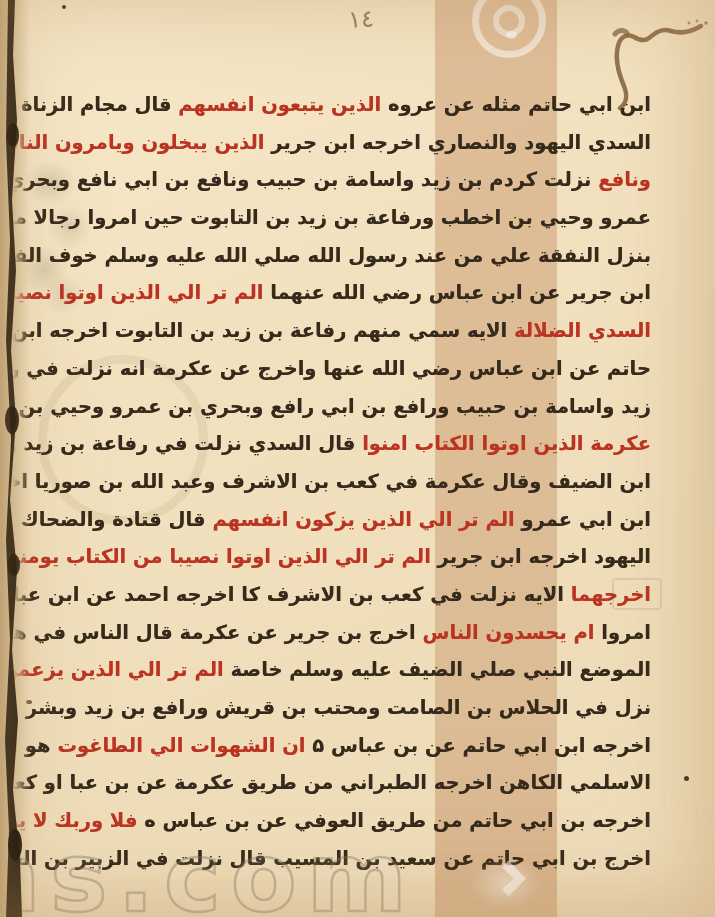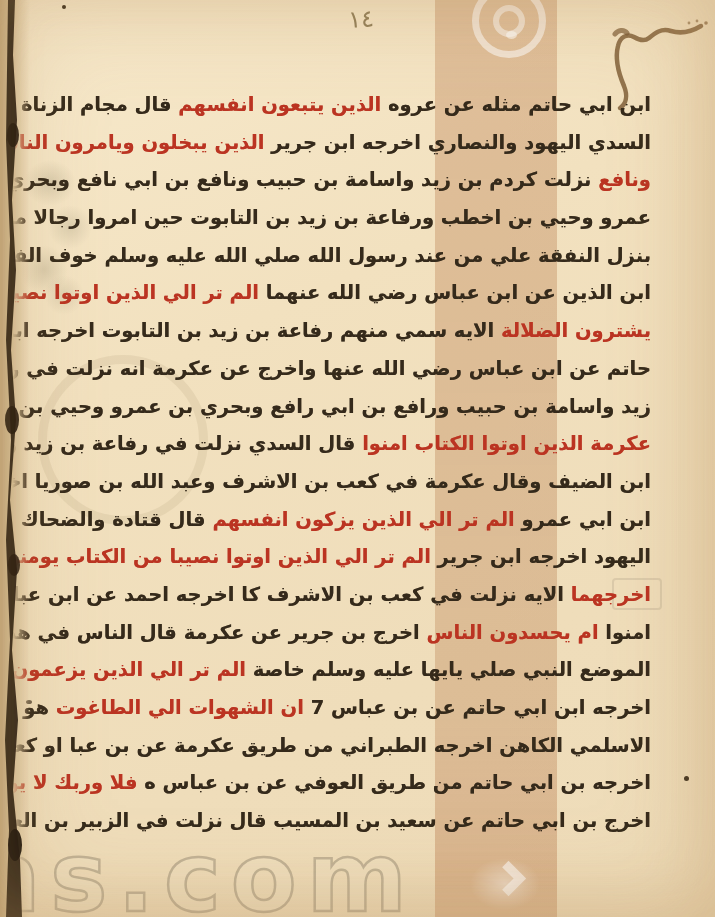--- a/index.html
+++ b/index.html
@@ -91,32 +91,33 @@
     <circle cx="112" cy="9" r="1.4" fill="#7b5a33" opacity="0.6"></circle>
     <circle cx="104" cy="11" r="1.4" fill="#7b5a33" opacity="0.6"></circle>
   </svg>
 
   <div class="text-block">
       <div class="tline"><span class="blk">ابن ابي حاتم مثله عن عروه </span><span class="red">الذين يتبعون انفسهم</span><span class="blk"> قال مجام الزناة وقال</span></div>
       <div class="tline"><span class="blk">السدي اليهود والنصاري اخرجه ابن جرير </span><span class="red">الذين يبخلون ويامرون الناس</span></div>
       <div class="tline"><span class="red">ونافع</span><span class="blk"> نزلت كردم بن زيد واسامة بن حبيب ونافع بن ابي نافع وبحري بن</span></div>
       <div class="tline"><span class="blk">عمرو وحيي بن اخطب ورفاعة بن زيد بن التابوت حين امروا رجالا من الانصار</span></div>
       <div class="tline"><span class="blk">بنزل النفقة علي من عند رسول الله صلي الله عليه وسلم خوف الفقر عليهم اخرجه</span></div>
-      <div class="tline"><span class="blk">ابن الذين عن ابن عباس رضي الله عنهما </span><span class="red">الم تر الي الذين اوتوا نصيبا من الكتاب</span></div>
-      <div class="tline"><span class="red">يشترون الضلالة</span><span class="blk"> الايه سمي منهم رفاعة بن زيد بن التابوت اخرجه ابن ابي</span></div>
+      <div class="tline"><span class="blk">ابن جرير عن ابن عباس رضي الله عنهما </span><span class="red">الم تر الي الذين اوتوا نصيبا من الكتاب</span></div>
+      <div class="tline"><span class="red">السدي الضلالة</span><span class="blk"> الايه سمي منهم رفاعة بن زيد بن التابوت اخرجه ابن ابي</span></div>
       <div class="tline"><span class="blk">حاتم عن ابن عباس رضي الله عنها واخرج عن عكرمة انه نزلت في رفاعة وكردم</span></div>
       <div class="tline"><span class="blk">زيد واسامة بن حبيب ورافع بن ابي رافع وبحري بن عمرو وحيي بن اخطب</span></div>
       <div class="tline"><span class="red">عكرمة الذين اوتوا الكتاب امنوا</span><span class="blk"> قال السدي نزلت في رفاعة بن زيد ومالك</span></div>
       <div class="tline"><span class="blk">ابن الضيف وقال عكرمة في كعب بن الاشرف وعبد الله بن صوريا اخرجهما</span></div>
       <div class="tline"><span class="blk">ابن ابي عمرو </span><span class="red">الم تر الي الذين يزكون انفسهم</span><span class="blk"> قال قتادة والضحاك والسدي هم</span></div>
       <div class="tline"><span class="blk">اليهود اخرجه ابن جرير </span><span class="red">الم تر الي الذين اوتوا نصيبا من الكتاب يومنون بالجبت</span></div>
       <div class="tline"><span class="red">اخرجهما</span><span class="blk"> الايه نزلت في كعب بن الاشرف كا اخرجه احمد عن ابن عباس رضي الله</span></div>
-      <div class="tline"><span class="blk">امنوا </span><span class="red">ام يحسدون الناس</span><span class="blk"> اخرج بن جرير عن عكرمة قال الناس في هذا</span></div>
-      <div class="tline"><span class="blk">الموضع النبي صلي يايها عليه وسلم خاصة </span><span class="red">الم تر الي الذين يزعمون انهم امنوا</span></div>
-      <div class="tline"><span class="blk">اخرجه ابن ابي حاتم عن بن عباس 7 </span><span class="red">ان الشهوات الي الطاغوت</span><span class="blk"> هو ابو برزة</span></div>
+      <div class="tline"><span class="blk">امروا </span><span class="red">ام يحسدون الناس</span><span class="blk"> اخرج بن جرير عن عكرمة قال الناس في هذا</span></div>
+      <div class="tline"><span class="blk">الموضع النبي صلي الضيف عليه وسلم خاصة </span><span class="red">الم تر الي الذين يزعمون انهم امنوا</span></div>
+      <div class="tline"><span class="blk">نزل في الحلاس بن الصامت ومحتب بن قريش ورافع بن زيد وبشر</span></div>
+      <div class="tline"><span class="blk">اخرجه ابن ابي حاتم عن بن عباس ۵ </span><span class="red">ان الشهوات الي الطاغوت</span><span class="blk"> هو ابو برزة</span></div>
       <div class="tline"><span class="blk">الاسلمي الكاهن اخرجه الطبراني من طريق عكرمة عن بن عبا او كعب بن الاشرف</span></div>
       <div class="tline"><span class="blk">اخرجه بن ابي حاتم من طريق العوفي عن بن عباس ه </span><span class="red">فلا وربك لا يومنون الايه</span></div>
       <div class="tline"><span class="blk">اخرج بن ابي حاتم عن سعيد بن المسيب قال نزلت في الزبير بن العوام وخاطب</span></div>
     </div>
 
   <div class="wm-text">ns.com</div>
   <div class="wm-chevron"></div>
 
   <div class="speck sp1"></div>
   <div class="speck sp2"></div>

